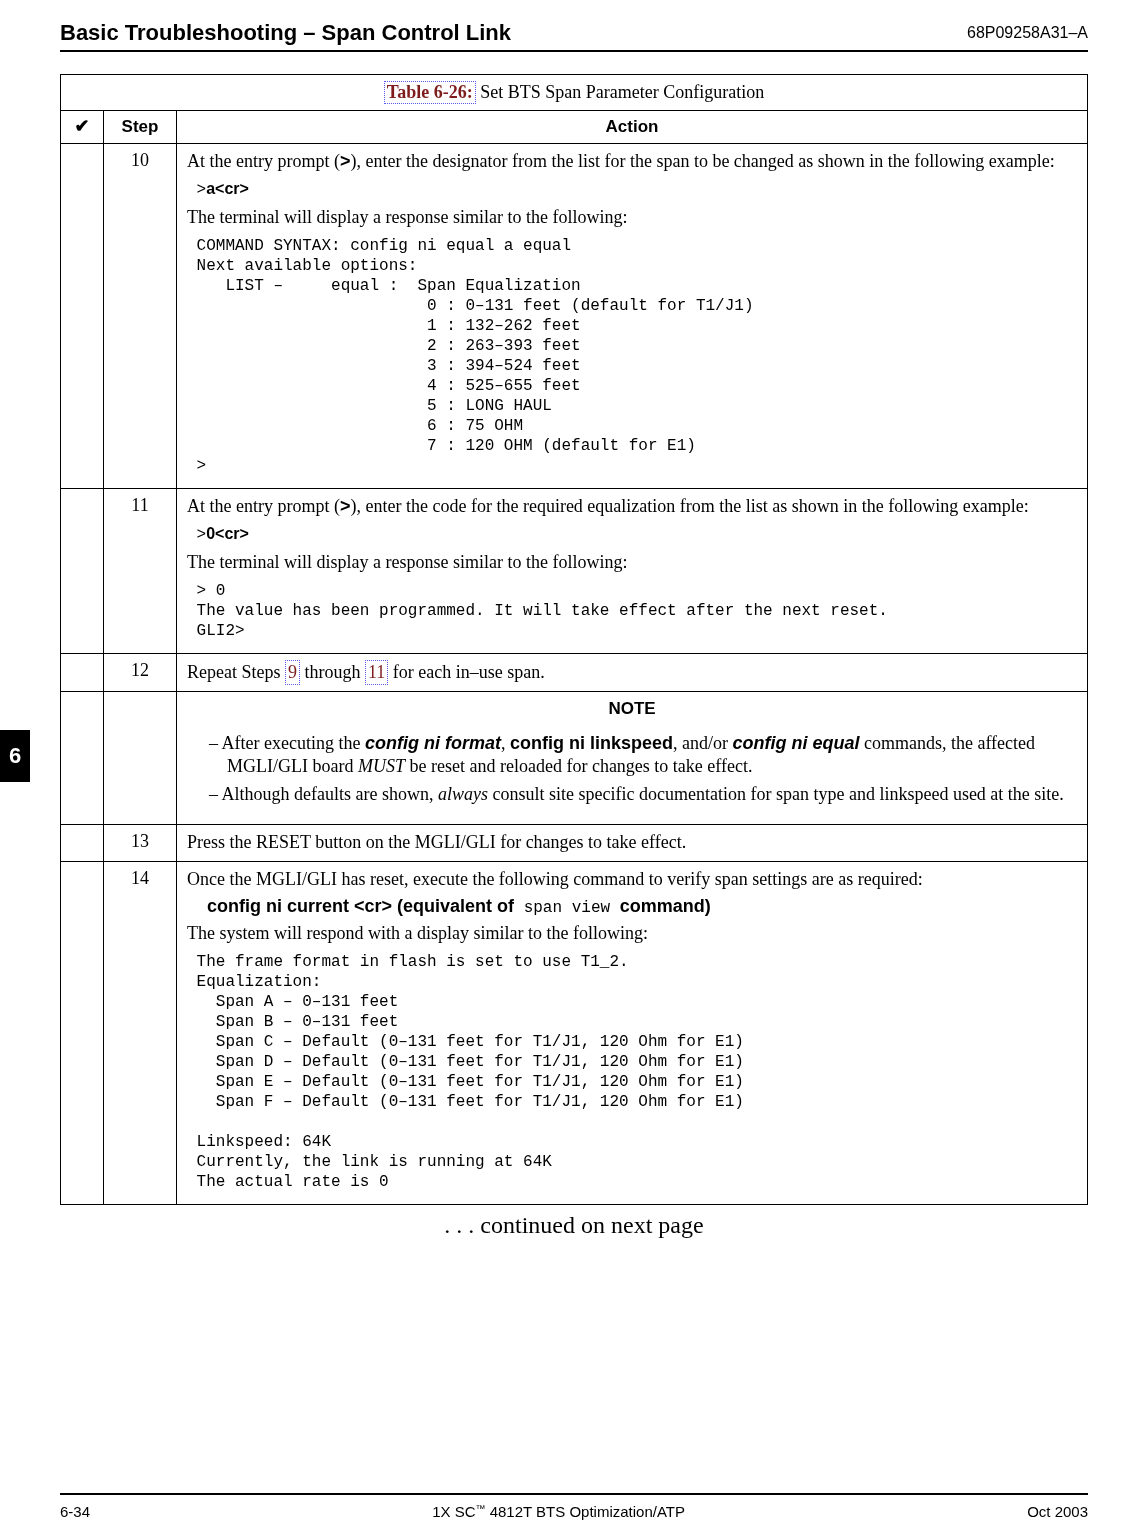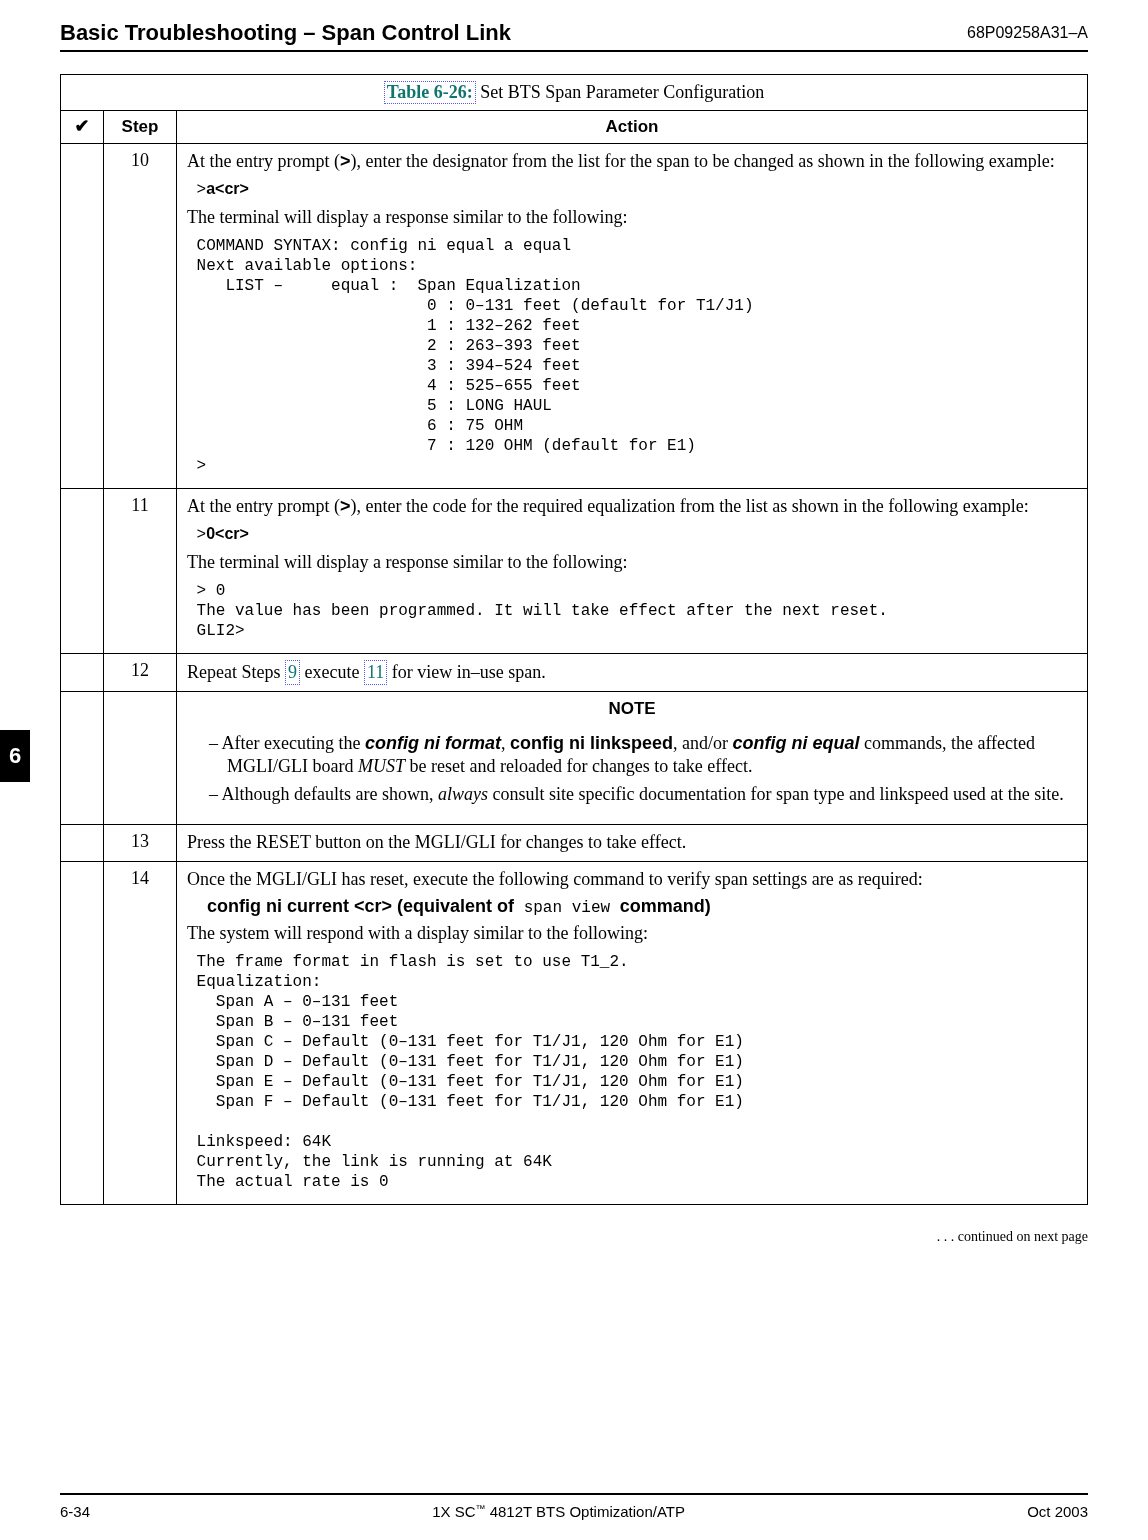--- a/index.html
+++ b/index.html
@@ -81,43 +81,43 @@
   .notehead {
     font-family: Arial, Helvetica, sans-serif;
     font-weight: bold;
     font-size: 17px;
     text-align: center;
   }
   ul.dash { list-style: none; padding-left: 22px; margin: 12px 0; }
   ul.dash li { text-indent: -18px; padding-left: 18px; margin: 4px 0; }
   ul.dash li::before { content: "–  "; }
   .chkmark { font-size: 18px; line-height: 1; }
-  .dotlink { display:inline-block; border:1px dotted #5a5af0; padding:0 2px; color:#0f766e; }
+  .dotlink { display:inline-block; border:1px dotted #5a5af0; padding:0 2px; color:#7f1d1d; }
 
   
   .sidetab {
     position: absolute;
     left: 0;
     top: 730px;
     width: 30px;
     height: 52px;
     background: #000;
     color: #fff;
     font-family: Arial, Helvetica, sans-serif;
     font-weight: bold;
     font-size: 22px;
     display: flex;
     align-items: center;
     justify-content: center;
   }
 
   .contline {
-    text-align: right;
-    font-size: 14px;
-    margin-top: 24px;
+    text-align: center;
+    font-size: 24px;
+    margin-top: 7px;
   }
 
   
   .ftr {
     position: absolute;
     left: 60px;
     right: 60px;
     bottom: 20px;
     border-top: 2px solid #000;
     padding-top: 8px;
@@ -186,21 +186,21 @@
         <div class="mono"> &gt; 0
  The value has been programmed. It will take effect after the next reset.
  GLI2&gt;</div>
       </td>
     </tr>
 
     <tr>
       <td class="chk"></td>
       <td class="step">12</td>
       <td class="action">
-        <span>Repeat Steps </span><span class="dotlink">9</span><span> execute </span><span class="dotlink">11</span><span> for view in–use span.</span>
+        <span>Repeat Steps </span><span class="dotlink">9</span><span> through </span><span class="dotlink">11</span><span> for each in–use span.</span>
       </td>
     </tr>
 
     <tr>
       <td class="chk"></td>
       <td class="step"></td>
       <td class="action">
         <div class="notehead">NOTE</div>
         <ul class="dash">
           <li>

